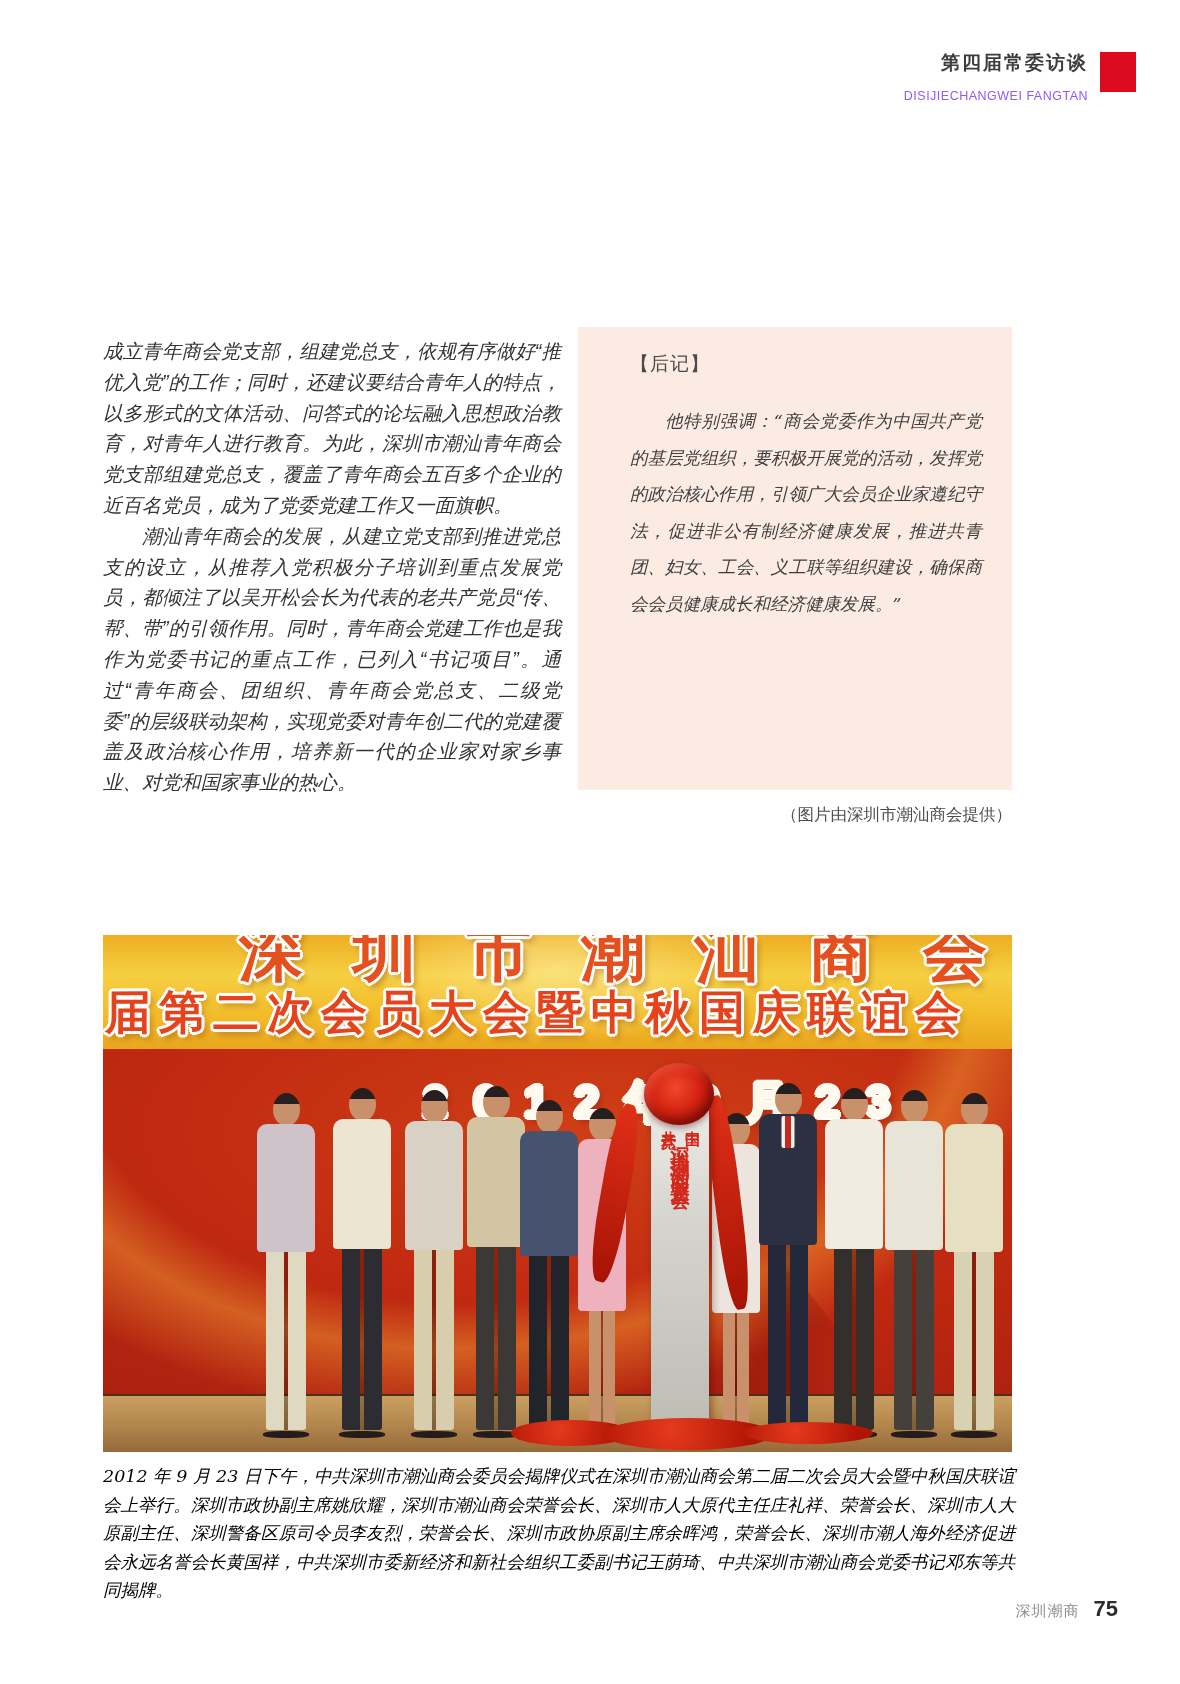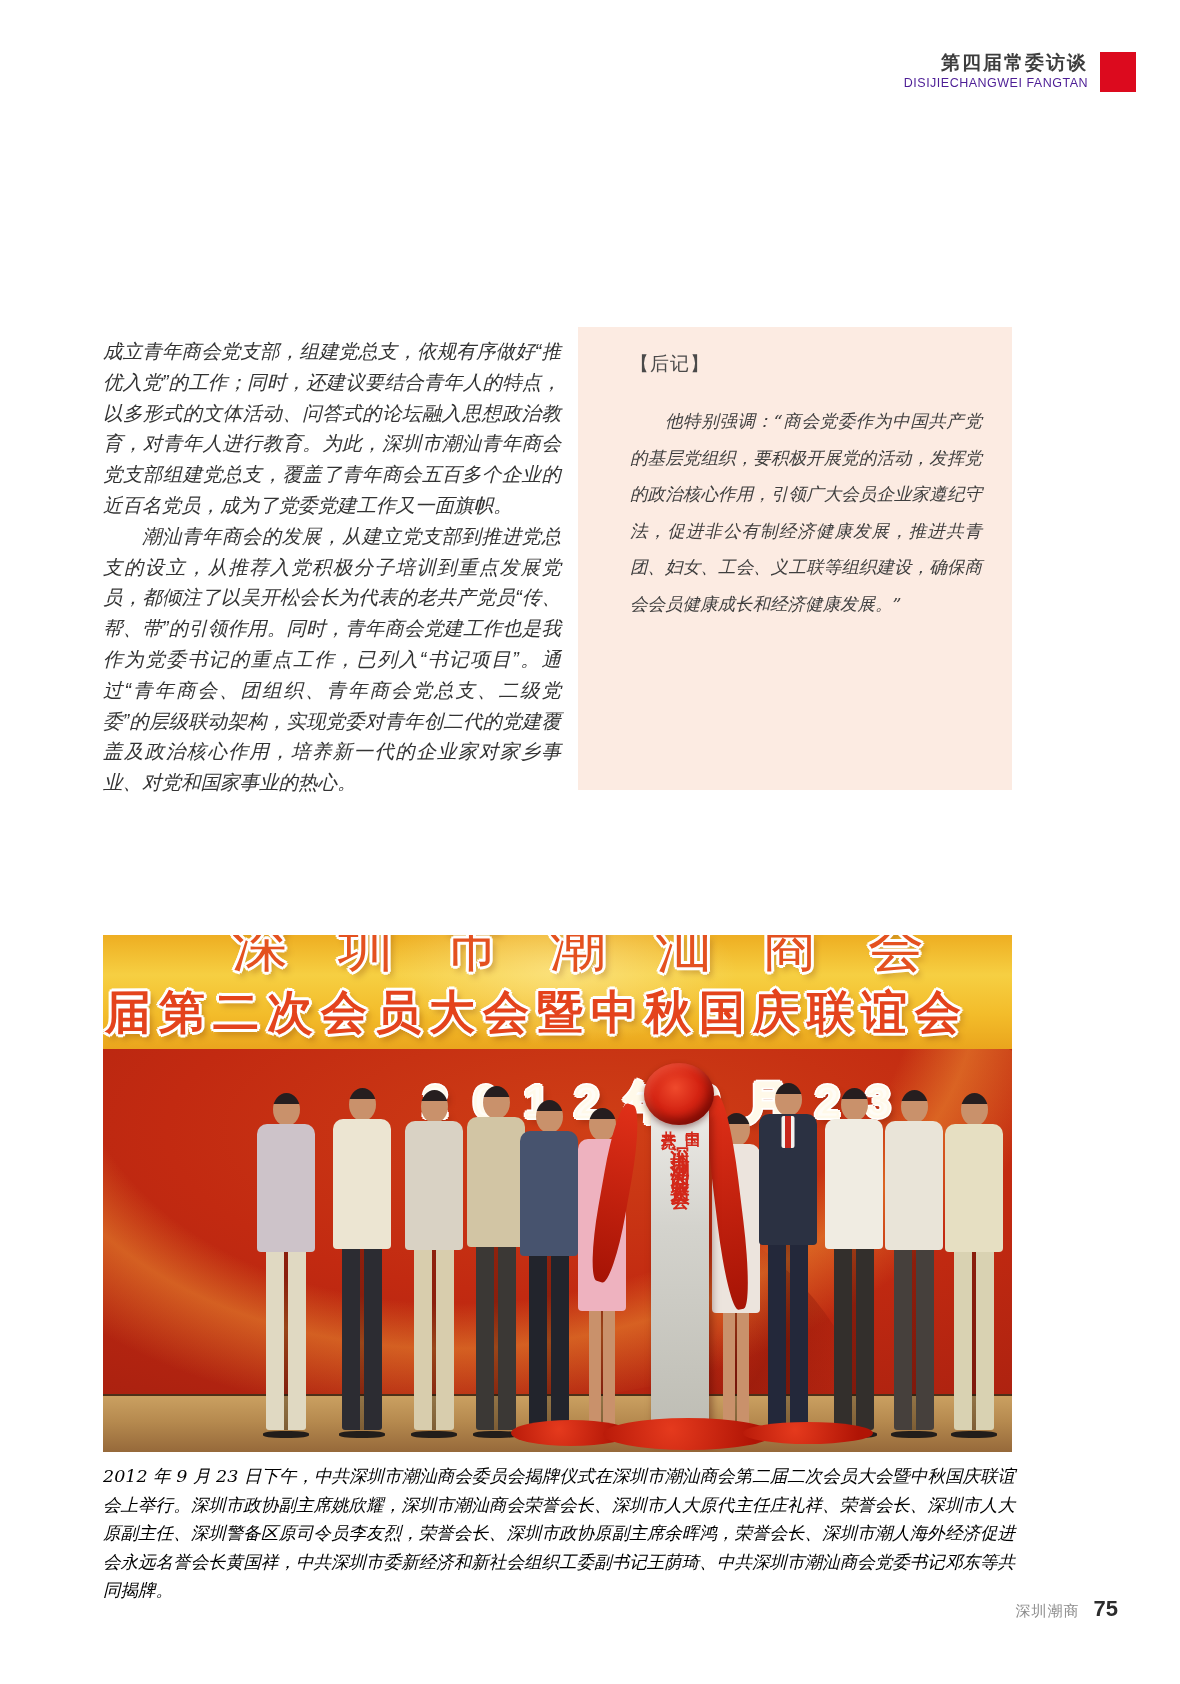--- a/index.html
+++ b/index.html
@@ -1,21 +1,21 @@
 <!DOCTYPE html>
 <html><head>
 <meta charset="utf-8">
 <style>
   html,body{margin:0;padding:0;background:#e8e8e8;}
   .page{position:relative;width:1180px;height:1684px;margin:0 auto;background:#ffffff;overflow:hidden;
         font-family:"Liberation Sans",sans-serif;color:#2f2f2f;}
   
   .hdr{position:absolute;top:50px;right:92px;text-align:right;}
   .hdr-cn{font-size:19px;font-weight:bold;color:#3d3d3d;letter-spacing:2px;}
-  .hdr-py{font-size:12.5px;color:#4c1d95;letter-spacing:.5px;margin-top:0;padding-left:24px;}
+  .hdr-py{font-size:12.5px;color:#8b5cf6;letter-spacing:.5px;margin-top:13px;padding-left:24px;}
   .hdr-sq{position:absolute;top:52px;right:44px;width:36px;height:40px;background:#dc0a1e;}
   
   .col-l{position:absolute;left:103px;top:336px;width:458px;font-size:19.5px;line-height:30.8px;
          text-align:justify;color:#333;}
   .col-l p{margin:0;font-style:italic;}
   .col-l p.p2{text-indent:2em;}
   
   .psbox{position:absolute;left:578px;top:327px;width:434px;height:463px;background:#fcebe2;
          box-sizing:border-box;padding:24px 30px 0 52px;}
   .ps-h{font-size:19px;color:#4a4a4a;letter-spacing:1px;}
@@ -23,21 +23,21 @@
         line-height:36.5px;color:#3e3e3e;text-align:justify;text-indent:2em;}
   
   .credit{position:absolute;left:578px;top:804px;width:434px;text-align:right;font-size:16.5px;color:#4d4d4d;}
   
   .photo{position:absolute;left:103px;top:935px;width:909px;height:517px;overflow:hidden;
          background:radial-gradient(ellipse 120% 80% at 55% 38%,#cf3f16 0%,#c22a11 40%,#ad2210 75%,#a01e0e 100%);}
   .ph-banner{position:absolute;left:0;top:0;width:100%;height:114px;overflow:hidden;
          background:linear-gradient(180deg,#eeae22 0%,#f6cf42 35%,#f3bc2a 70%,#eaa51d 100%);}
   .ph-banner::after{content:"";position:absolute;left:30%;top:-40px;width:40%;height:150px;border-radius:50%;
          background:radial-gradient(ellipse,rgba(255,240,170,.55),rgba(255,240,170,0) 70%);}
-  .bn1{position:absolute;top:-26px;left:129px;font-size:56px;font-weight:normal;letter-spacing:50px;
+  .bn1{position:absolute;top:-26px;left:136px;font-size:64px;font-weight:bold;letter-spacing:50px;
        color:#e4511f;white-space:nowrap;z-index:2;}
   .bn2{position:absolute;top:47px;left:2px;font-size:46px;font-weight:bold;letter-spacing:8px;
        color:#e4431c;white-space:nowrap;z-index:2;}
   .outline{text-shadow:-3px 0 0 #fff,3px 0 0 #fff,0 -3px 0 #fff,0 3px 0 #fff,
            -2px -2px 0 #fff,2px -2px 0 #fff,-2px 2px 0 #fff,2px 2px 0 #fff,4px 5px 6px rgba(90,20,0,.35);}
   .arc1{position:absolute;left:-160px;top:70px;width:1150px;height:400px;border-radius:50%;
         background:radial-gradient(ellipse at 50% 0%,rgba(245,165,55,0) 52%,rgba(245,165,55,.45) 60%,rgba(230,95,25,0) 72%);
         transform:rotate(-7deg);}
   .arc2{position:absolute;left:-240px;top:180px;width:1000px;height:520px;border-radius:50%;
         background:radial-gradient(ellipse at 50% 0%,rgba(120,15,5,0) 55%,rgba(120,15,5,.35) 63%,rgba(120,15,5,0) 74%);
@@ -91,20 +91,21 @@
   <div class="col-l">
     <p class="p1">成立青年商会党支部，组建党总支，依规有序做好“推优入党”的工作；同时，还建议要结合青年人的特点，以多形式的文体活动、问答式的论坛融入思想政治教育，对青年人进行教育。为此，深圳市潮汕青年商会党支部组建党总支，覆盖了青年商会五百多个企业的近百名党员，成为了党委党建工作又一面旗帜。</p>
     <p class="p2">潮汕青年商会的发展，从建立党支部到推进党总支的设立，从推荐入党积极分子培训到重点发展党员，都倾注了以吴开松会长为代表的老共产党员“传、帮、带”的引领作用。同时，青年商会党建工作也是我作为党委书记的重点工作，已列入“书记项目”。通过“青年商会、团组织、青年商会党总支、二级党委”的层级联动架构，实现党委对青年创二代的党建覆盖及政治核心作用，培养新一代的企业家对家乡事业、对党和国家事业的热心。</p>
   </div>
 
   <div class="psbox">
     <div class="ps-h">【后记】</div>
     <p class="ps-p">他特别强调：“商会党委作为中国共产党的基层党组织，要积极开展党的活动，发挥党的政治核心作用，引领广大会员企业家遵纪守法，促进非公有制经济健康发展，推进共青团、妇女、工会、义工联等组织建设，确保商会会员健康成长和经济健康发展。”</p>
   </div>
 
+  <div class="credit">（图片由深圳市潮汕商会提供）</div>
 
   <div class="photo">
     <div class="arc1"></div>
     <div class="arc2"></div>
     <div class="ph-banner">
       <div class="bn1 outline">深圳市潮汕商会</div>
     </div>
     <div class="bn2 outline">届第二次会员大会暨中秋国庆联谊会</div>
     <div class="ph-date outline">2012年9月23</div>
     <div class="ph-floor"></div>

